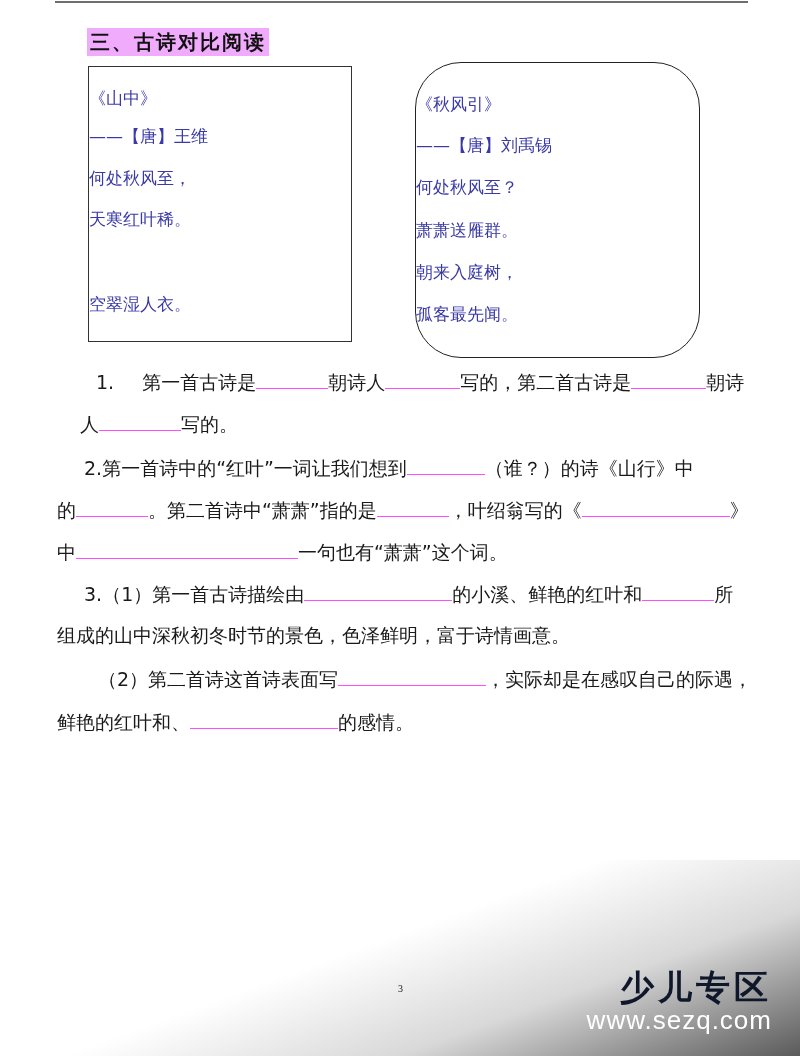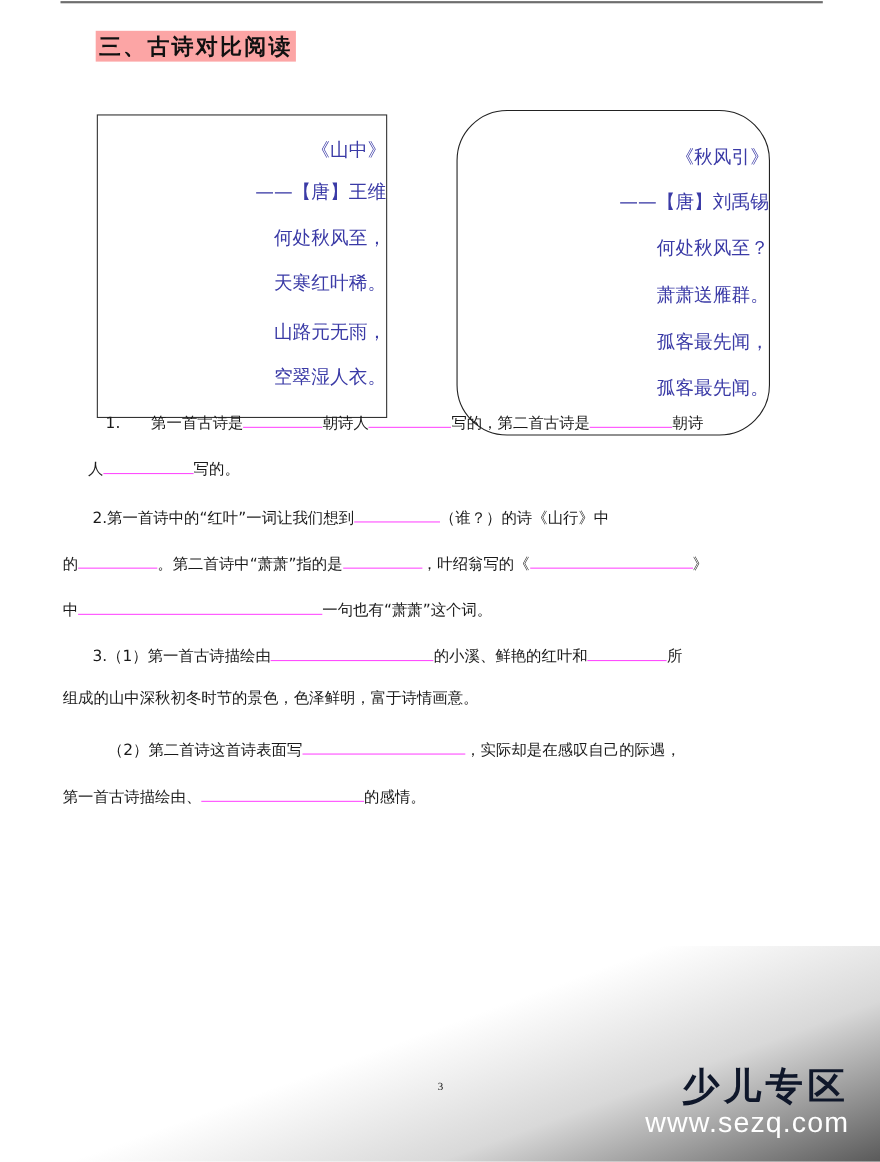--- a/index.html
+++ b/index.html
@@ -22,35 +22,34 @@
       width: 693px;
       height: 2px;
       background: #6e6e6e;
     }
     .section-title {
       position: absolute;
       left: 87px;
       top: 28px;
       height: 28px;
       padding: 0 3px;
-      background: #fca5a5;
+      background: #f0abfc;
       color: #111;
       font-size: 20px;
       font-weight: bold;
       line-height: 28px;
       letter-spacing: 2px;
       font-family: "DejaVu Sans", "Liberation Sans", sans-serif;
     }
     .poem-box {
       position: absolute;
       color: #3a3aa6;
       font-size: 17px;
-      text-align: right;
+      text-align: left;
       font-family: "DejaVu Sans", "Liberation Sans", sans-serif;
-      margin-top: 38px;
     }
     .poem-box.square {
       left: 88px;
       top: 66px;
       width: 262px;
       height: 274px;
       border: 1.5px solid #333;
     }
     .poem-box.rounded {
       left: 415px;
@@ -62,21 +61,21 @@
       text-decoration: underline;
     }
     .poem-line {
       position: absolute;
       left: 0;
       right: 0;
       white-space: nowrap;
     }
     .q-line {
       position: absolute;
-      font-size: 14px;
+      font-size: 19px;
       white-space: nowrap;
       color: #1a1a1a;
       font-family: "DejaVu Sans", "Liberation Sans", sans-serif;
       line-height: 22px;
     }
     .blank {
       display: inline-block;
       border-bottom: 1.5px solid #ff4dff;
       height: 18px;
       vertical-align: baseline;
@@ -122,30 +121,29 @@
 
 <div class="top-rule"></div>
 
 <div class="section-title">三、古诗对比阅读</div>
 
 <div class="poem-box square">
   <div class="poem-line" style="top:20px">《山中》</div>
   <div class="poem-line" style="top:58px">——【唐】王维</div>
   <div class="poem-line" style="top:100px">何处秋风至，</div>
   <div class="poem-line" style="top:141px">天寒红叶稀。</div>
-  <div class="poem-line" style="top:185px">山路元无雨，</div>
   <div class="poem-line" style="top:226px">空翠湿人衣。</div>
 </div>
 
 <div class="poem-box rounded">
   <div class="poem-line" style="top:30px">《秋风引》</div>
   <div class="poem-line" style="top:71px">——【唐】刘禹锡</div>
   <div class="poem-line" style="top:113px">何处秋风至？</div>
   <div class="poem-line" style="top:156px">萧萧送雁群。</div>
-  <div class="poem-line" style="top:198px">孤客最先闻，</div>
+  <div class="poem-line" style="top:198px">朝来入庭树，</div>
   <div class="poem-line" style="top:240px">孤客最先闻。</div>
 </div>
 
 <div class="q-line" style="left:96px; top:370px">
   <span>1.</span><span style="display:inline-block;width:28px"></span><span>第一首古诗是</span><span class="blank" style="width:72px"></span><span>朝诗人</span><span class="blank" style="width:75px"></span><span>写的，第二首古诗是</span><span class="blank" style="width:75px"></span><span>朝诗</span>
 </div>
 <div class="q-line" style="left:80px; top:412px">
   <span>人</span><span class="blank" style="width:82px"></span><span>写的。</span>
 </div>
 
@@ -163,19 +161,19 @@
   <span>3.（1）第一首古诗描绘由</span><span class="blank" style="width:148px"></span><span>的小溪、鲜艳的红叶和</span><span class="blank" style="width:72px"></span><span>所</span>
 </div>
 <div class="q-line" style="left:57px; top:624px">
   <span>组成的山中深秋初冬时节的景色，色泽鲜明，富于诗情画意。</span>
 </div>
 
 <div class="q-line" style="left:98px; top:667px">
   <span>（2）第二首诗这首诗表面写</span><span class="blank" style="width:148px"></span><span>，实际却是在感叹自己的际遇，</span>
 </div>
 <div class="q-line" style="left:57px; top:710px">
-  <span>第一首古诗描绘由、</span><span class="blank" style="width:148px"></span><span>的感情。</span>
+  <span>鲜艳的红叶和、</span><span class="blank" style="width:148px"></span><span>的感情。</span>
 </div>
 
 <div class="watermark-bg"></div>
 <div class="page-num">3</div>
 <div class="wm-cn">少儿专区</div>
 <div class="wm-url">www.sezq.com</div>
 
 </body></html>

